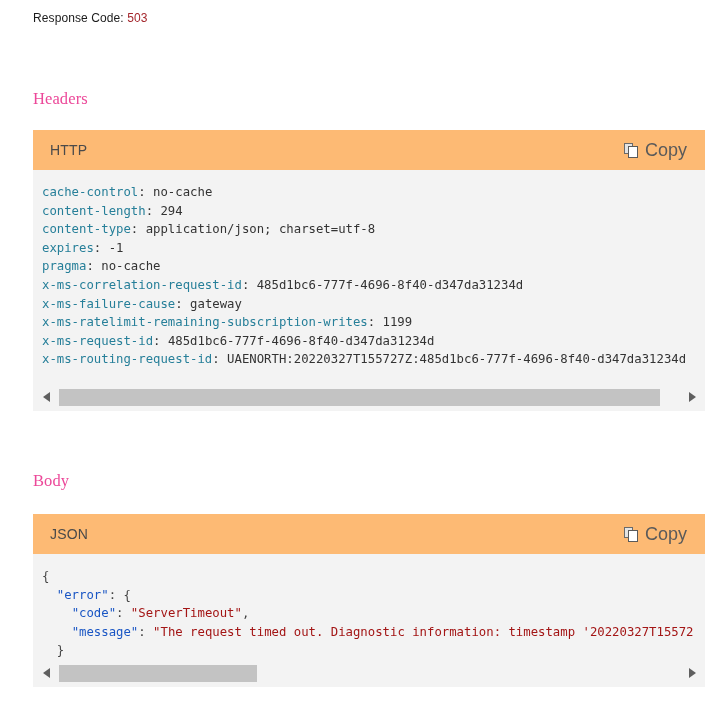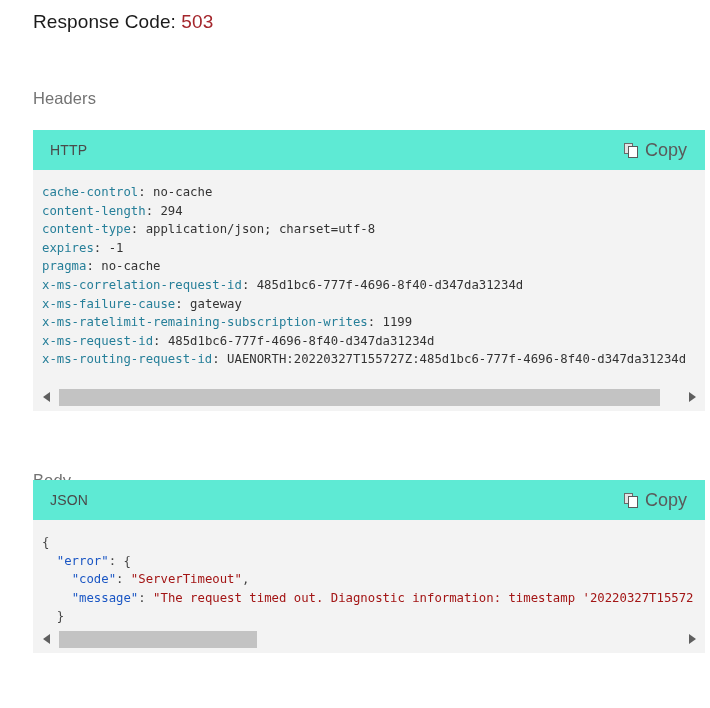--- a/index.html
+++ b/index.html
@@ -14,54 +14,55 @@
     color: #1b1b1b;
     overflow: hidden;
     position: relative;
   }
 
   
   .response-code {
     position: absolute;
     left: 33px;
     top: 11px;
-    font-size: 19px;
+    font-size: 12px;
     letter-spacing: 0.1px;
     color: #1b1b1b;
     white-space: nowrap;
   }
   .response-code .value {
     color: #a4262c;
   }
 
   
   .section-heading {
     position: absolute;
     left: 33px;
     font-size: 16.5px;
-    color: #737373;
+    color: #ec4899;
     letter-spacing: 0.1px;
+    font-family: Liberation Serif, serif;
   }
   #headers-heading { top: 89px; }
   #body-heading    { top: 471px; }
 
   
   .panel {
     position: absolute;
     left: 33px;
     width: 672px;
     background: #f3f3f3;
     box-sizing: border-box;
   }
   #headers-panel { top: 130px; height: 281px; }
-  #body-panel    { top: 480px; height: 173px; }
+  #body-panel    { top: 514px; height: 173px; }
 
   .panel-bar {
     height: 40px;
-    background: #5eead4;
+    background: #fdba74;
     display: flex;
     align-items: center;
     justify-content: space-between;
     padding: 0 12px 0 17px;
     box-sizing: border-box;
   }
   .panel-bar-label {
     font-size: 14px;
     color: #4a4a4a;
     letter-spacing: 0.2px;

